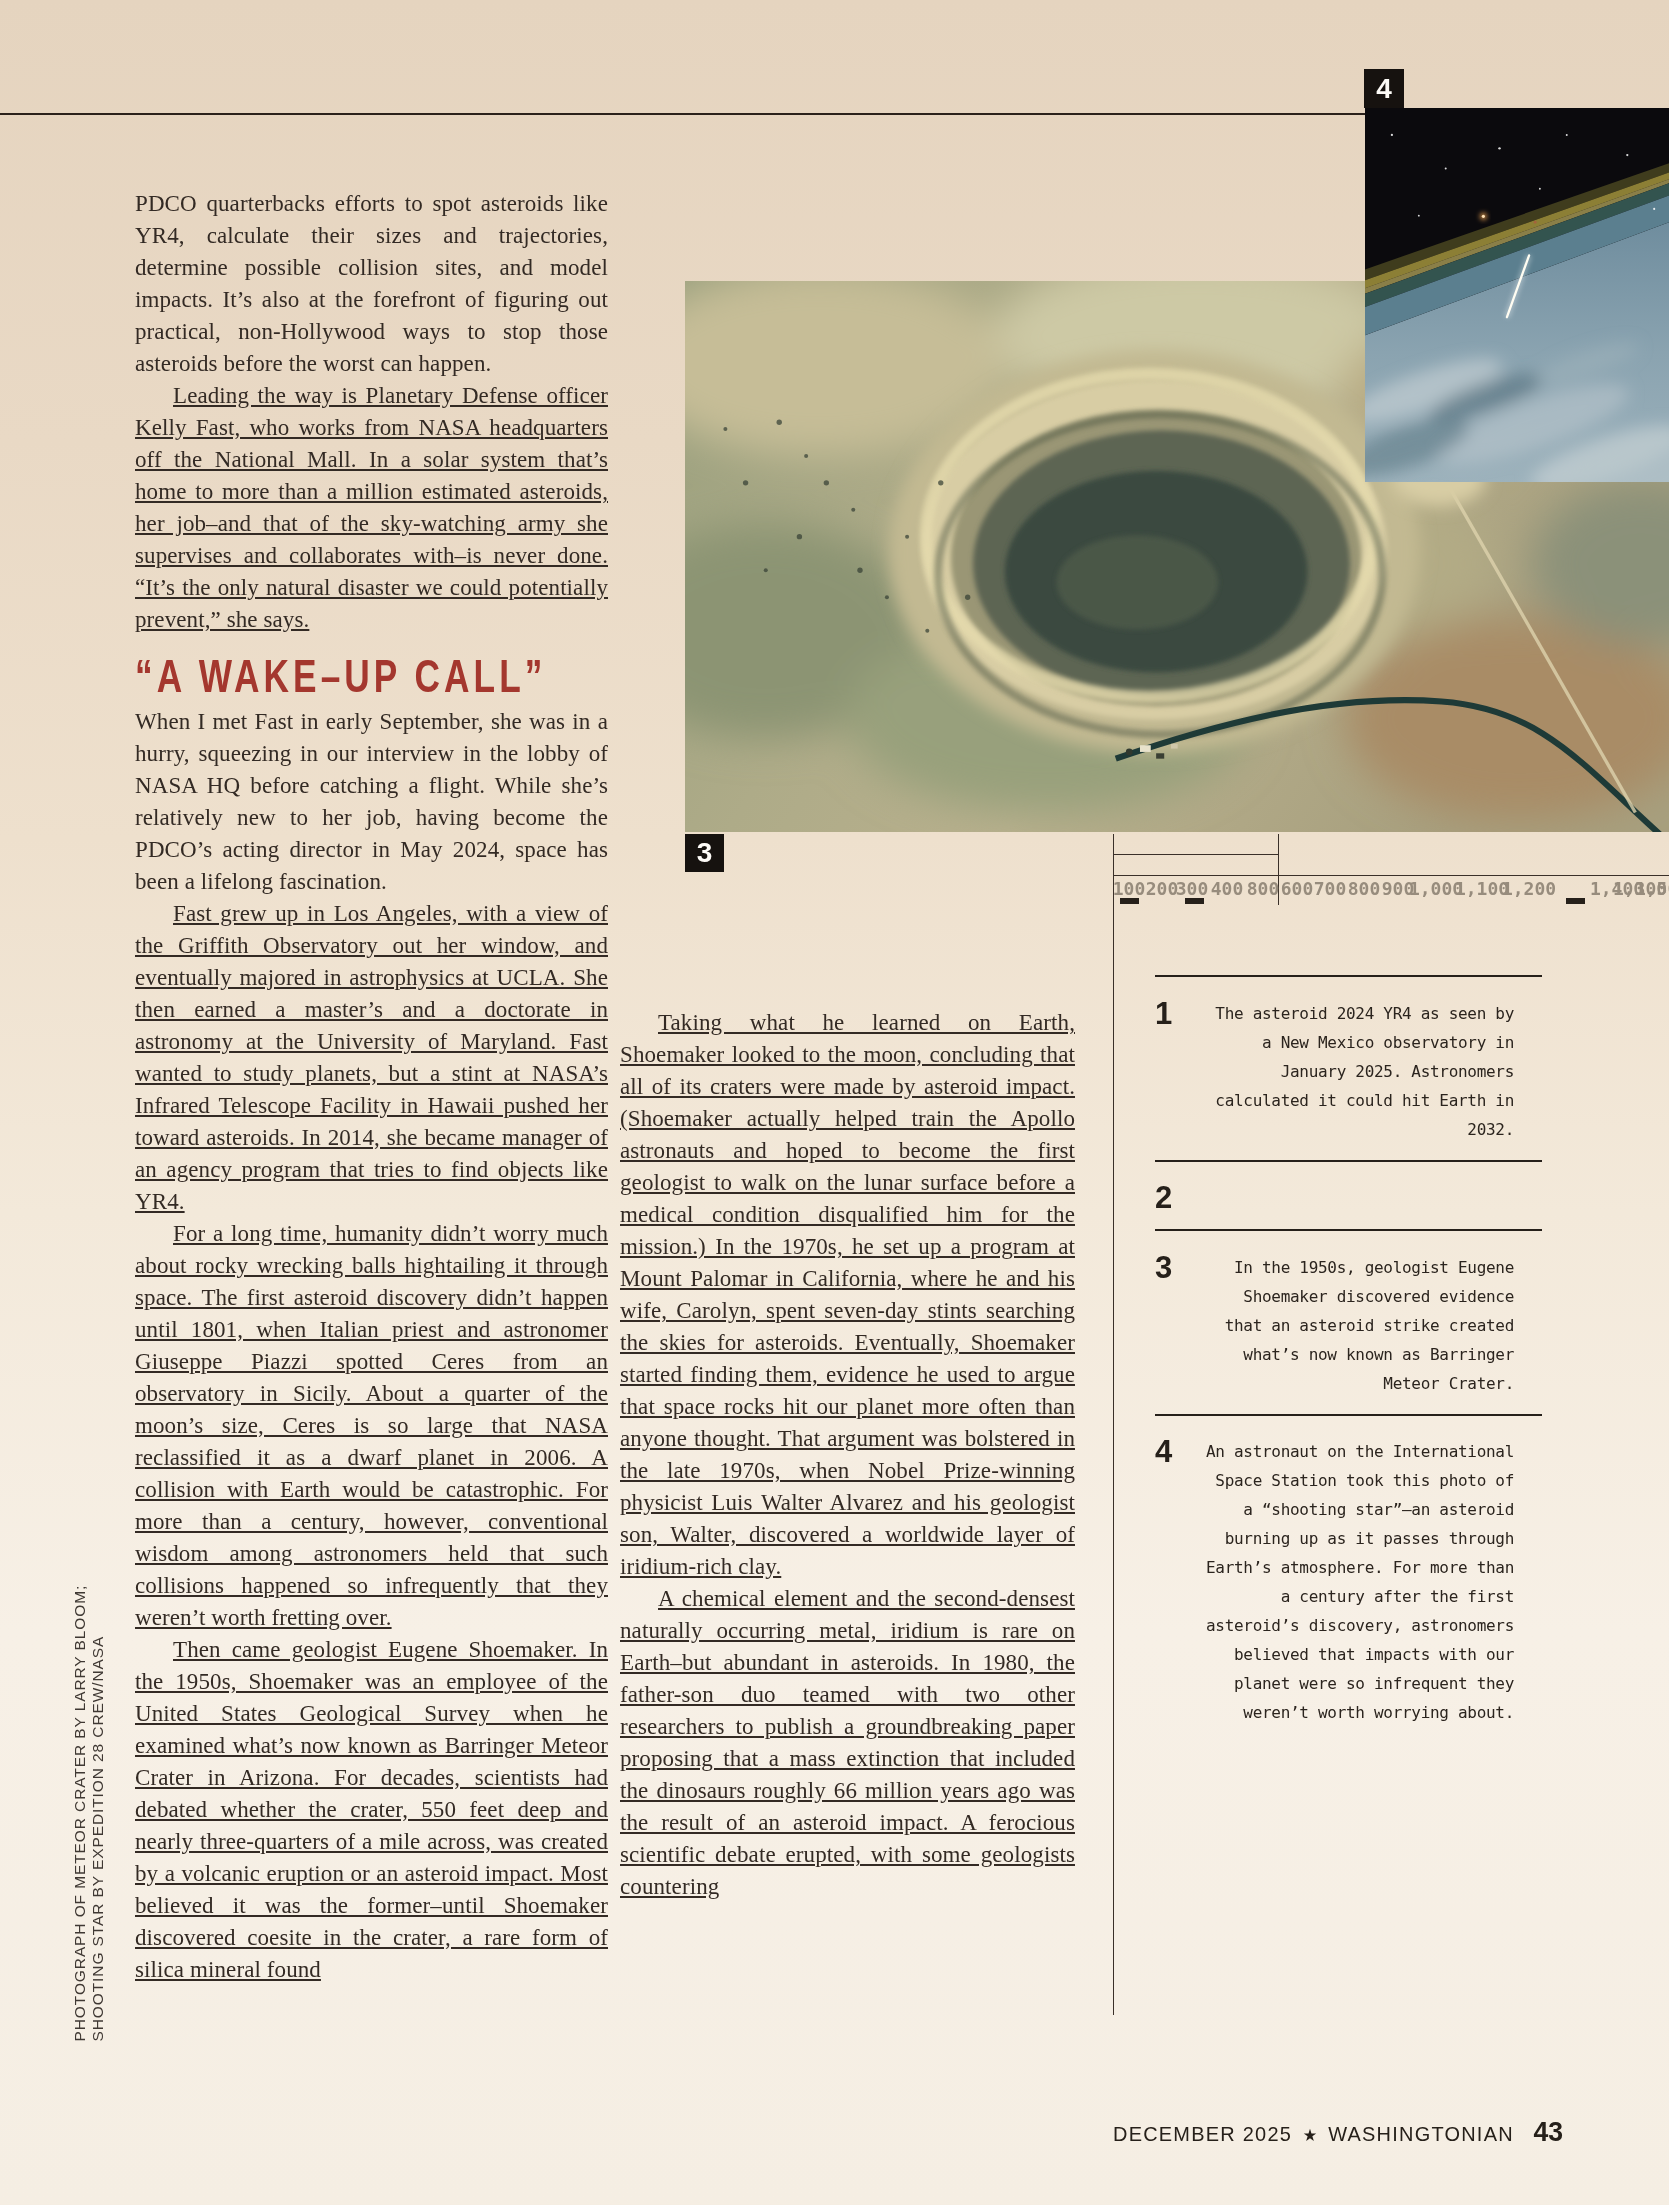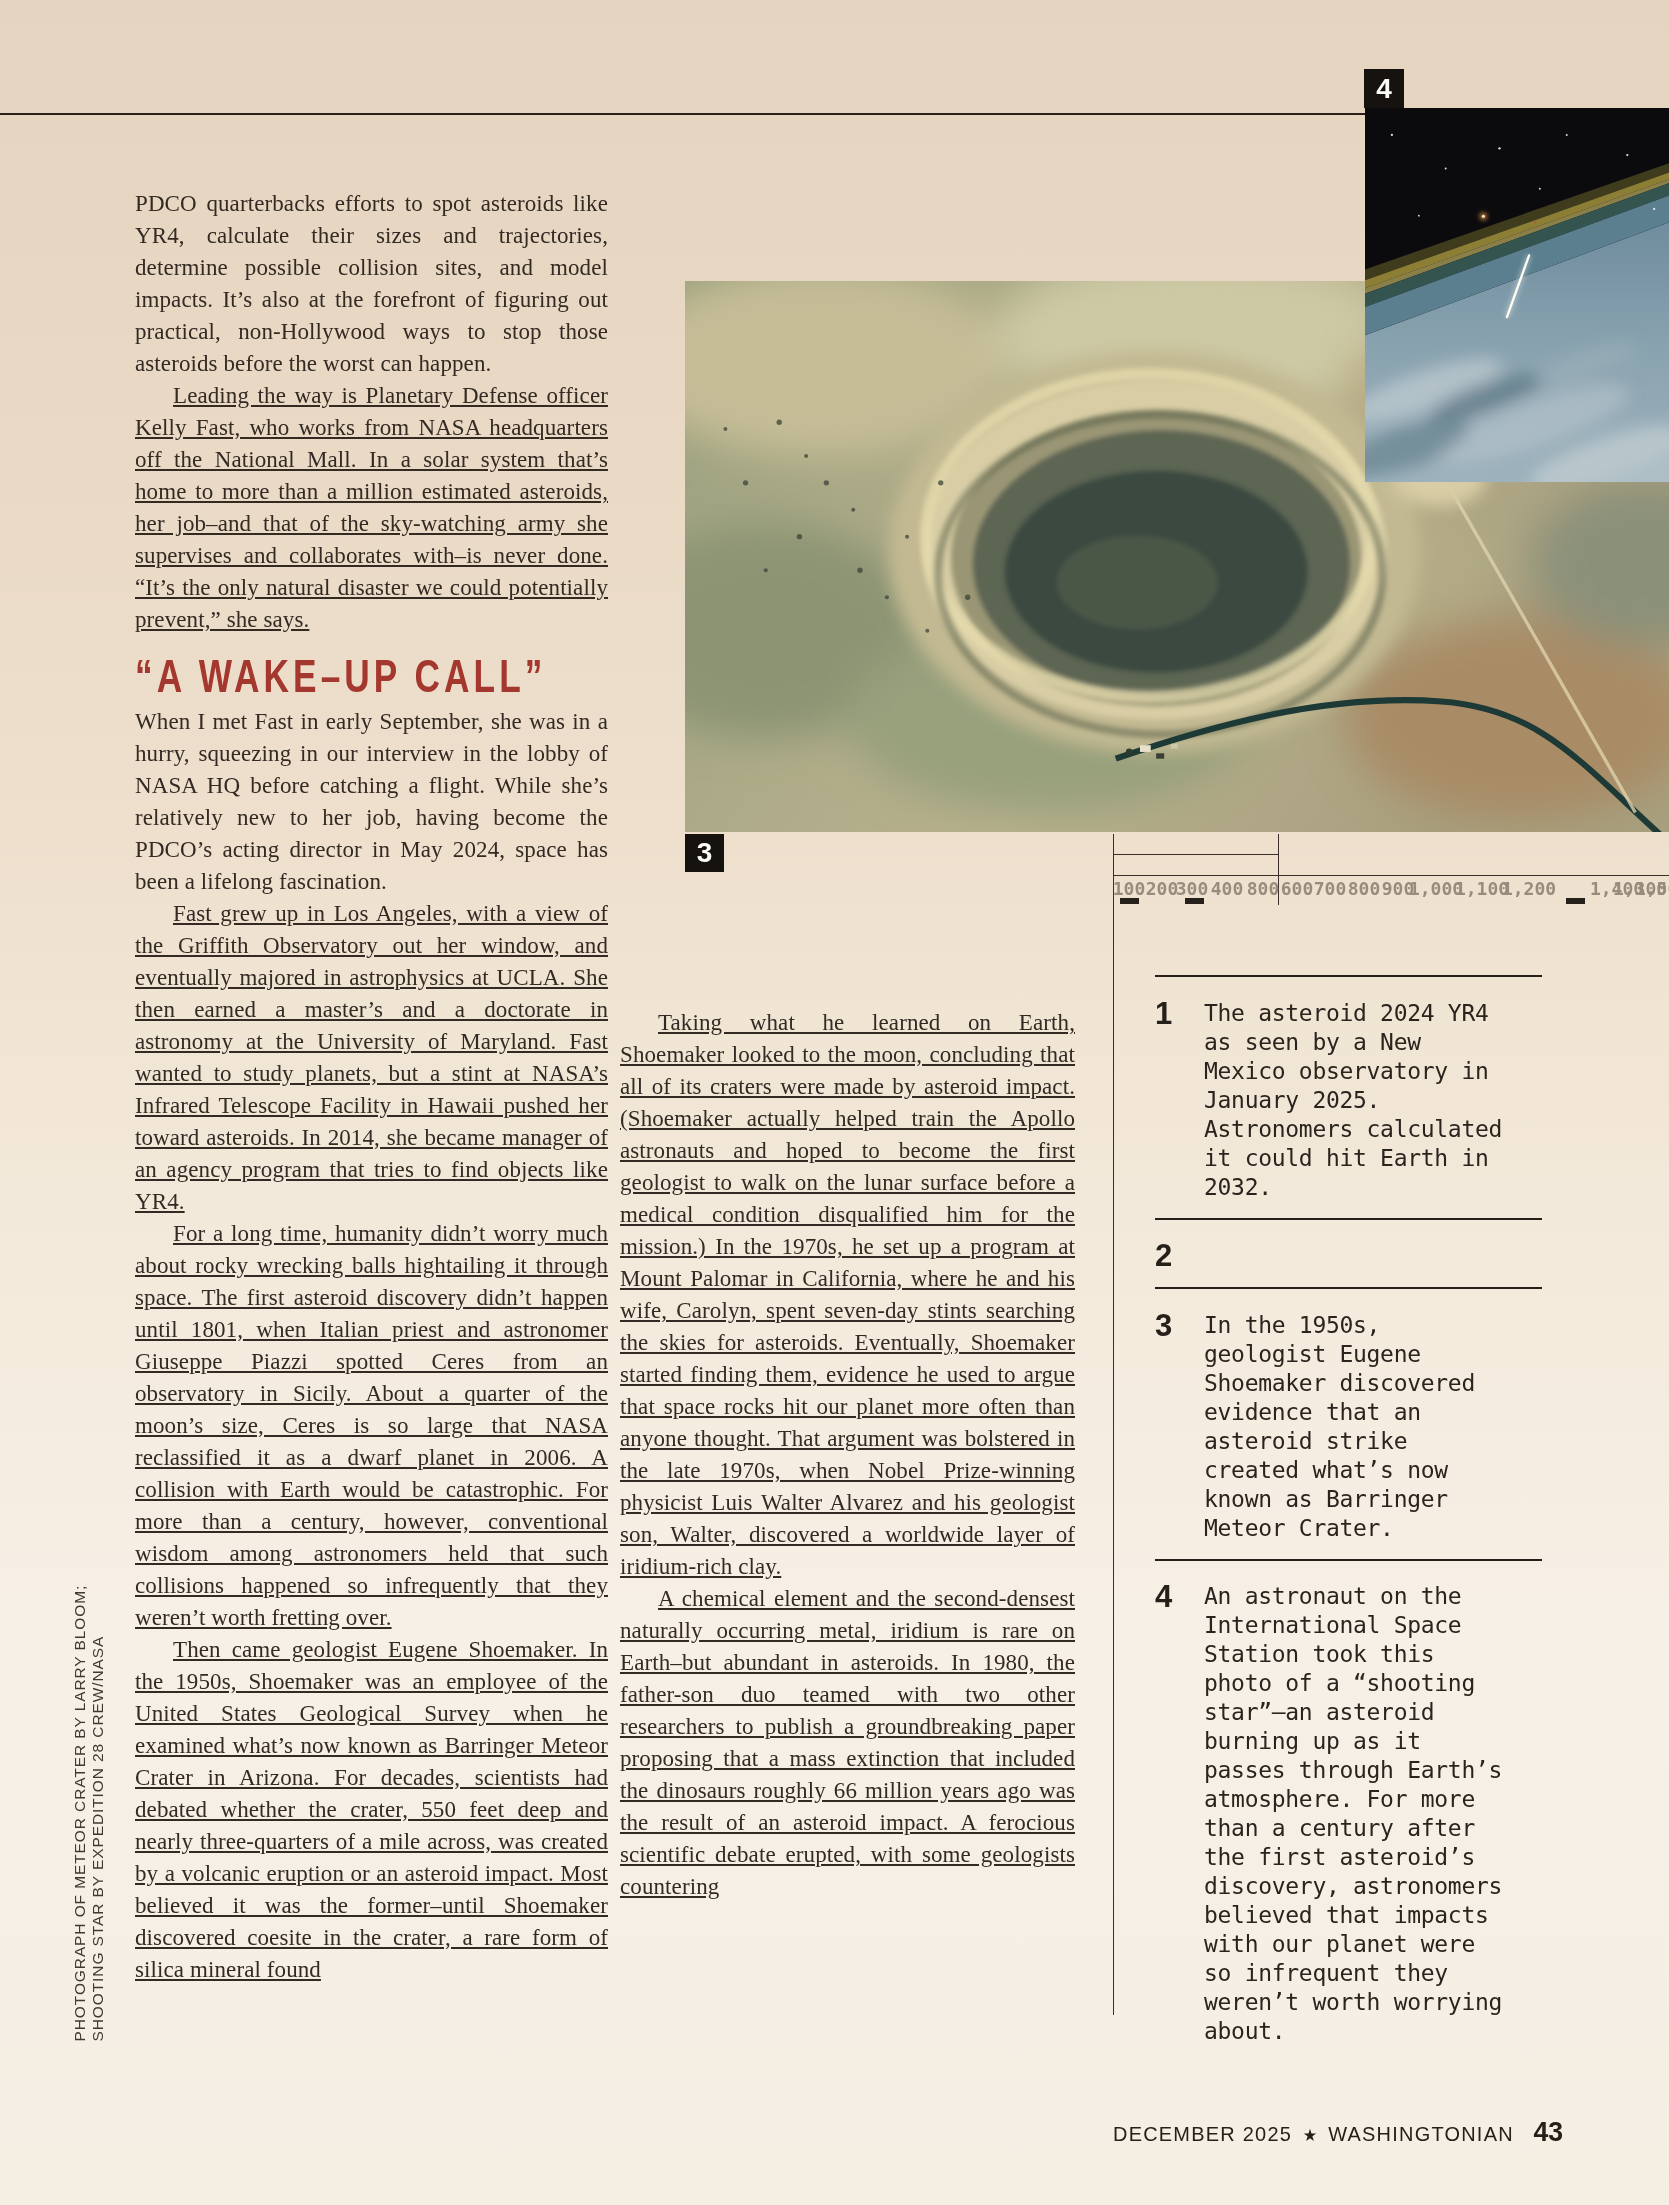--- a/index.html
+++ b/index.html
@@ -43,22 +43,23 @@
   }
   .ruler-tick{position:absolute;top:898px;width:19px;height:6px;background:#26201a;}
   
   .captions{position:absolute;left:1155px;top:975px;width:387px;z-index:2;}
   .caption{border-top:2px solid #26201a;padding:21.5px 0 16px 0;display:flex;}
   .cap-num{
     width:49px;flex:0 0 49px;font-family:"Liberation Sans", sans-serif;font-weight:bold;
     font-size:31px;line-height:30px;color:#26201a;
   }
   .cap-text{
-    width:310px;font-family:"DejaVu Sans Mono", monospace;font-size:23px;line-height:29px;color:#2b241e;
+    width:310px;font-family:"DejaVu Sans Mono", monospace;font-size:16px;line-height:29px;color:#2b241e;
     letter-spacing:-0.3px;
+    text-align:right;
   }
   
   .footer{
     position:absolute;left:1113px;top:2116px;display:flex;align-items:baseline;gap:11.4px;
     font-family:"Liberation Sans", sans-serif;color:#26201a;letter-spacing:1.3px;font-size:21px;
     transform:scaleX(.95);transform-origin:left center;
   }
   .footer .star{font-size:17px;letter-spacing:0;}
   .footer .pageno{font-weight:bold;font-size:28px;letter-spacing:0;margin-left:9.4px;}
   

